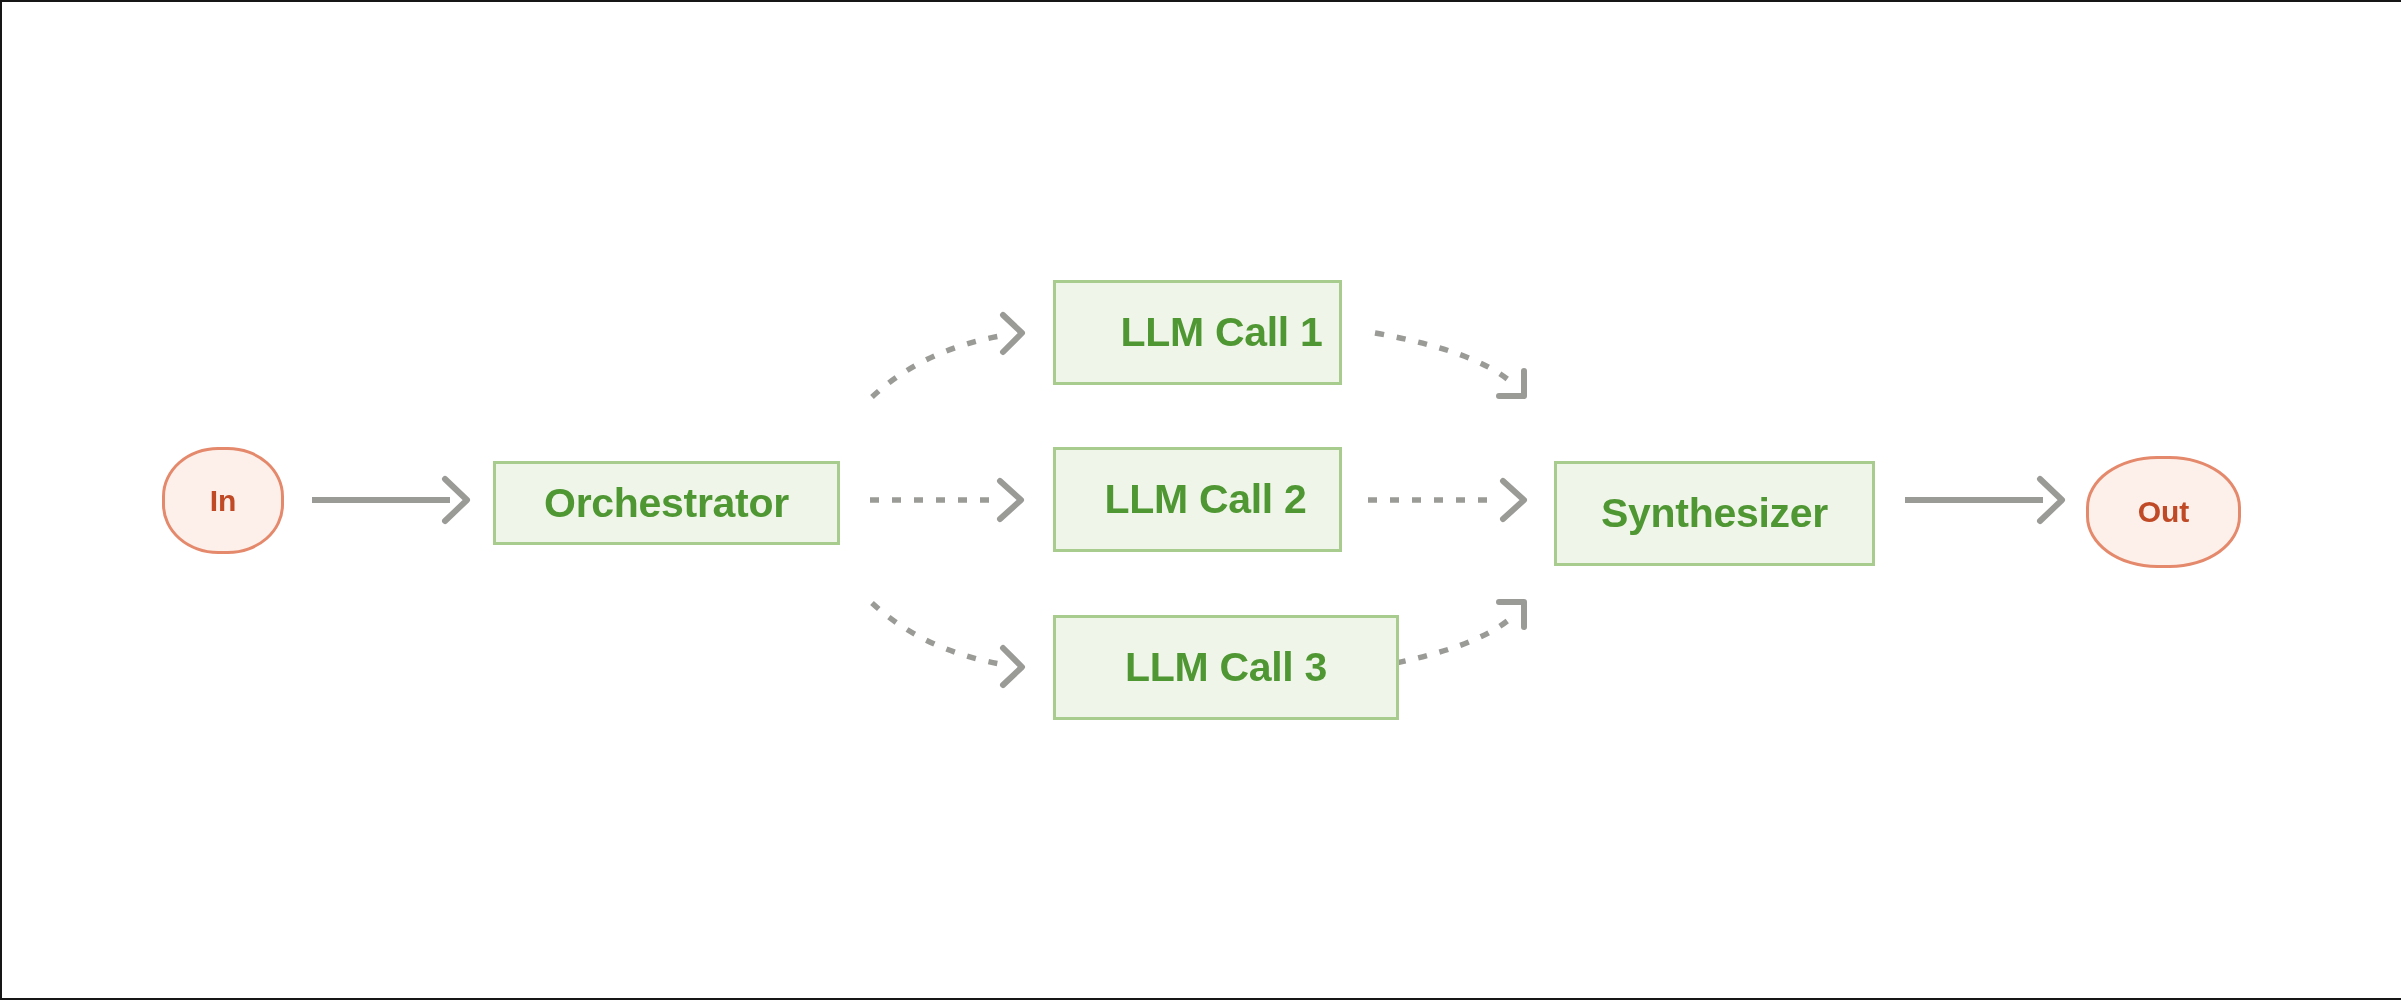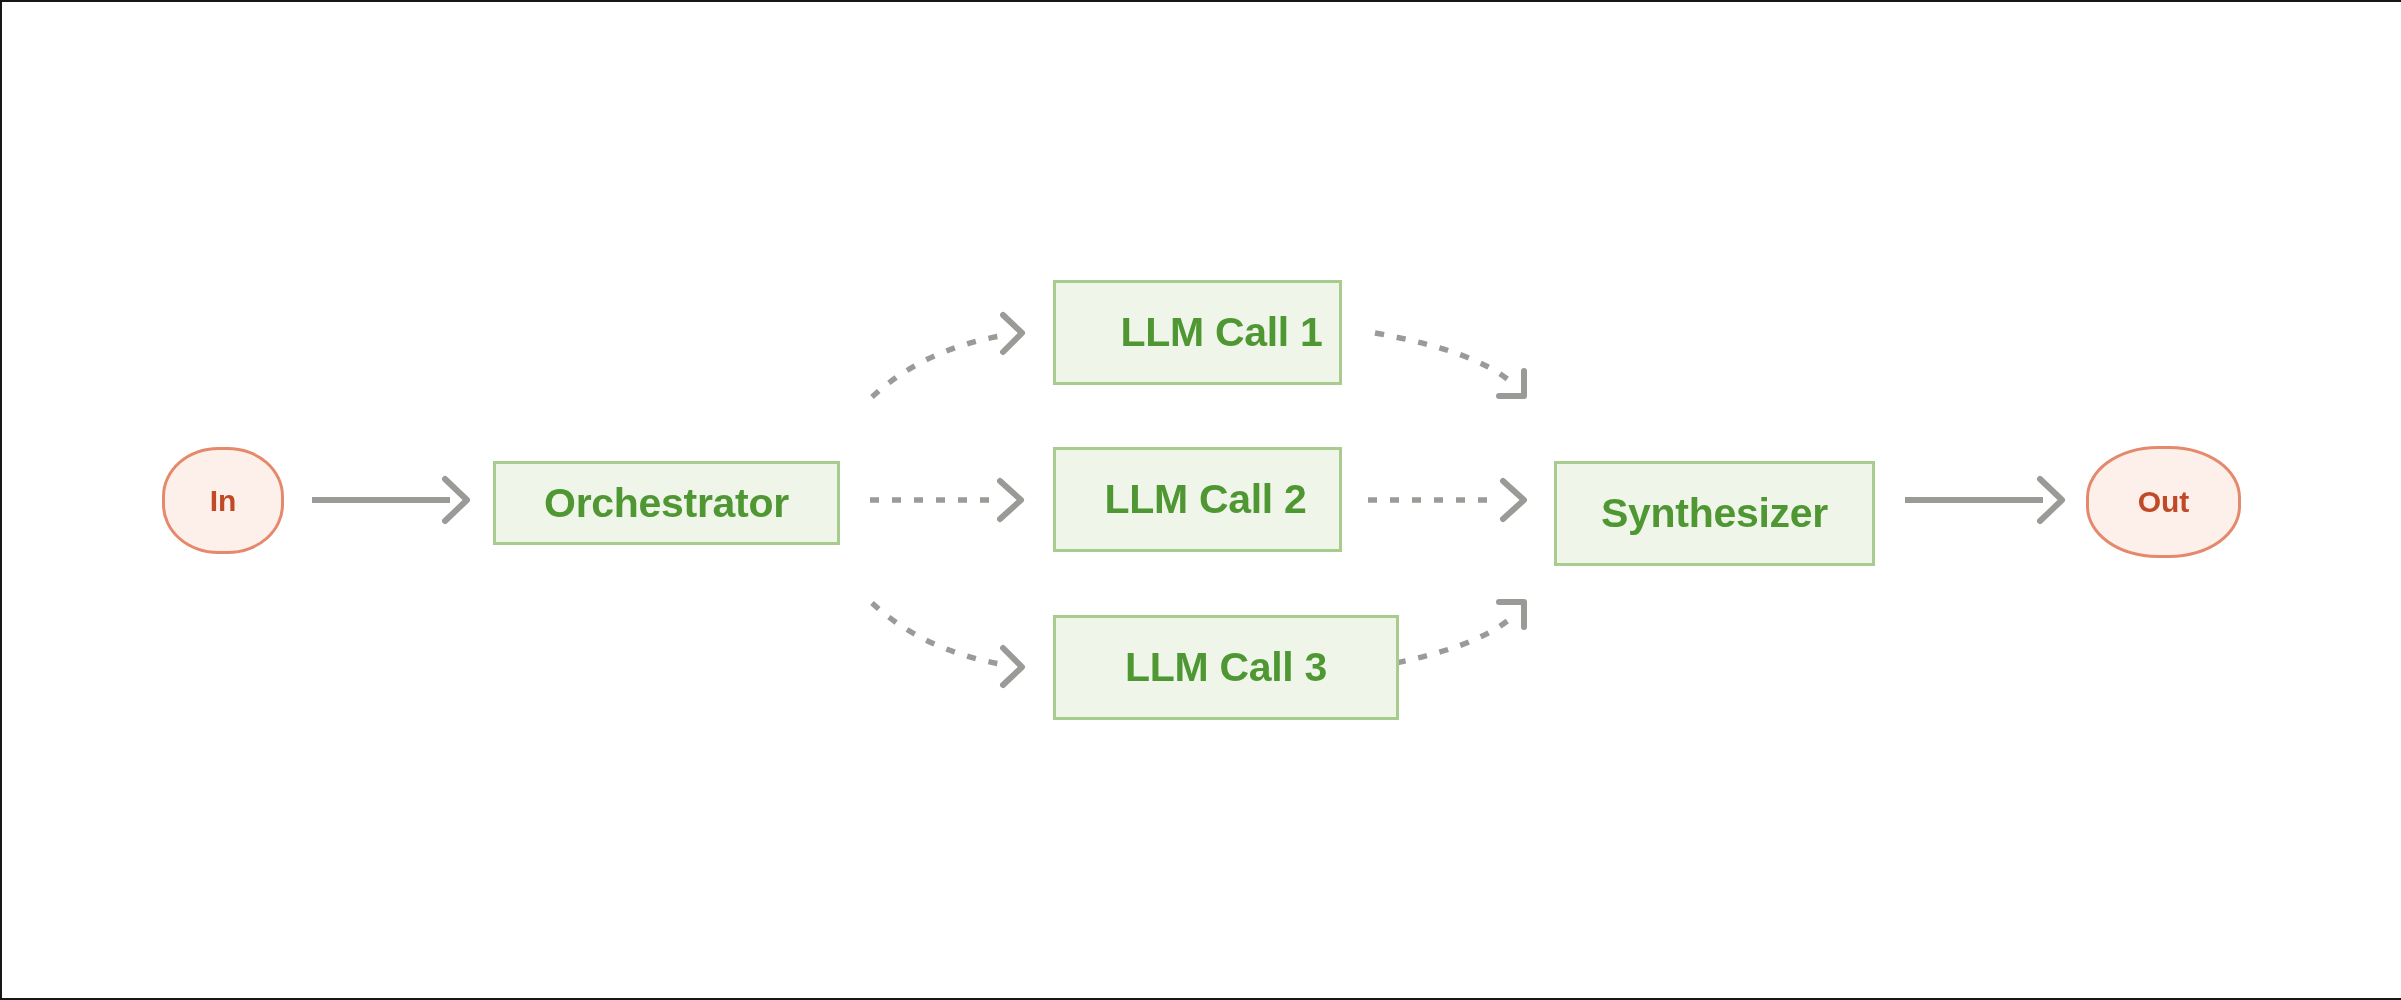--- a/index.html
+++ b/index.html
@@ -37,21 +37,21 @@
     color: var(--terminal-text, #c04a26);
     font-size: 30px;
     border-radius: 46%;
   }
   .node-orchestrator { left: 493px;  top: 461px; width: 347px; height: 84px; }
   .node-llm-call-1   { left: 1053px; top: 280px; width: 289px; height: 105px; padding-left: 48px; }
   .node-llm-call-2   { left: 1053px; top: 447px; width: 289px; height: 105px; padding-left: 16px; }
   .node-llm-call-3   { left: 1053px; top: 615px; width: 346px; height: 105px; }
   .node-synthesizer  { left: 1554px; top: 445px; width: 321px; height: 105px; margin-top: 16px; }
   .node-in  { left: 162px;  top: 447px; width: 122px; height: 107px; }
-  .node-out { left: 2086px; top: 446px; width: 155px; height: 112px; text-align: right; }
+  .node-out { left: 2086px; top: 456px; width: 155px; height: 112px; text-align: right; }
 
   .arrow-layer { position: absolute; left: 0; top: 0; width: 2401px; height: 1000px; }
   .arrow-layer path {
     fill: none;
     stroke: var(--arrow, #9a9a97);
     stroke-width: 6;
   }
   .arrow-layer path.dashed { stroke-width: 5.5; stroke-dasharray: 9 13; }
   .arrow-layer path.head   { stroke-linecap: round; stroke-linejoin: round; }
 </style>

